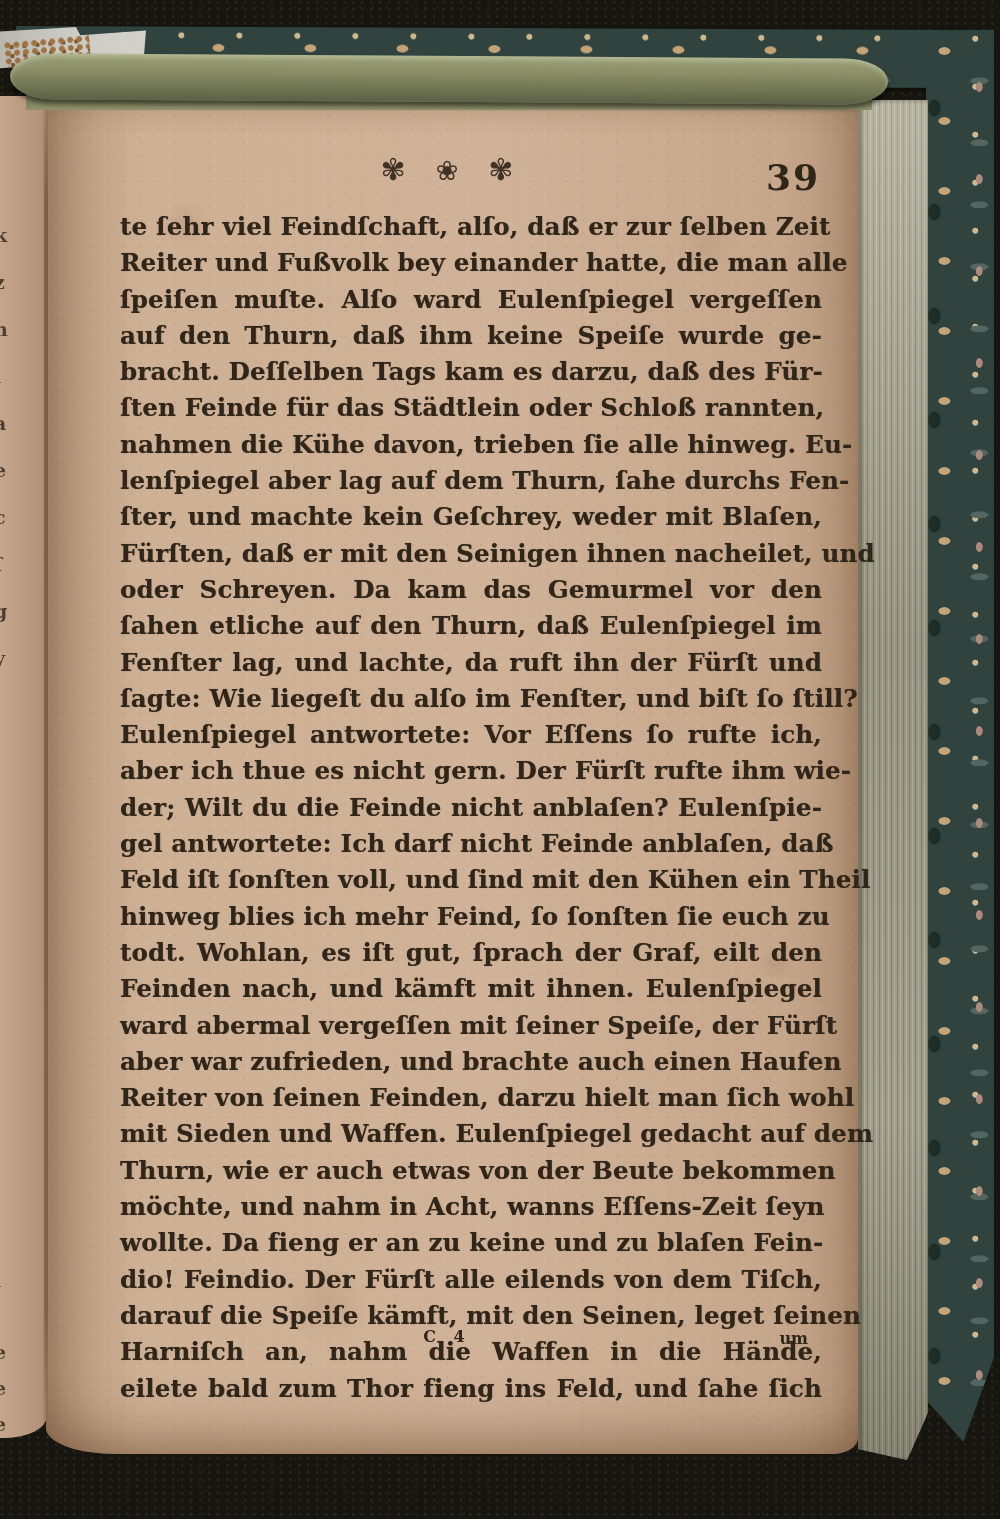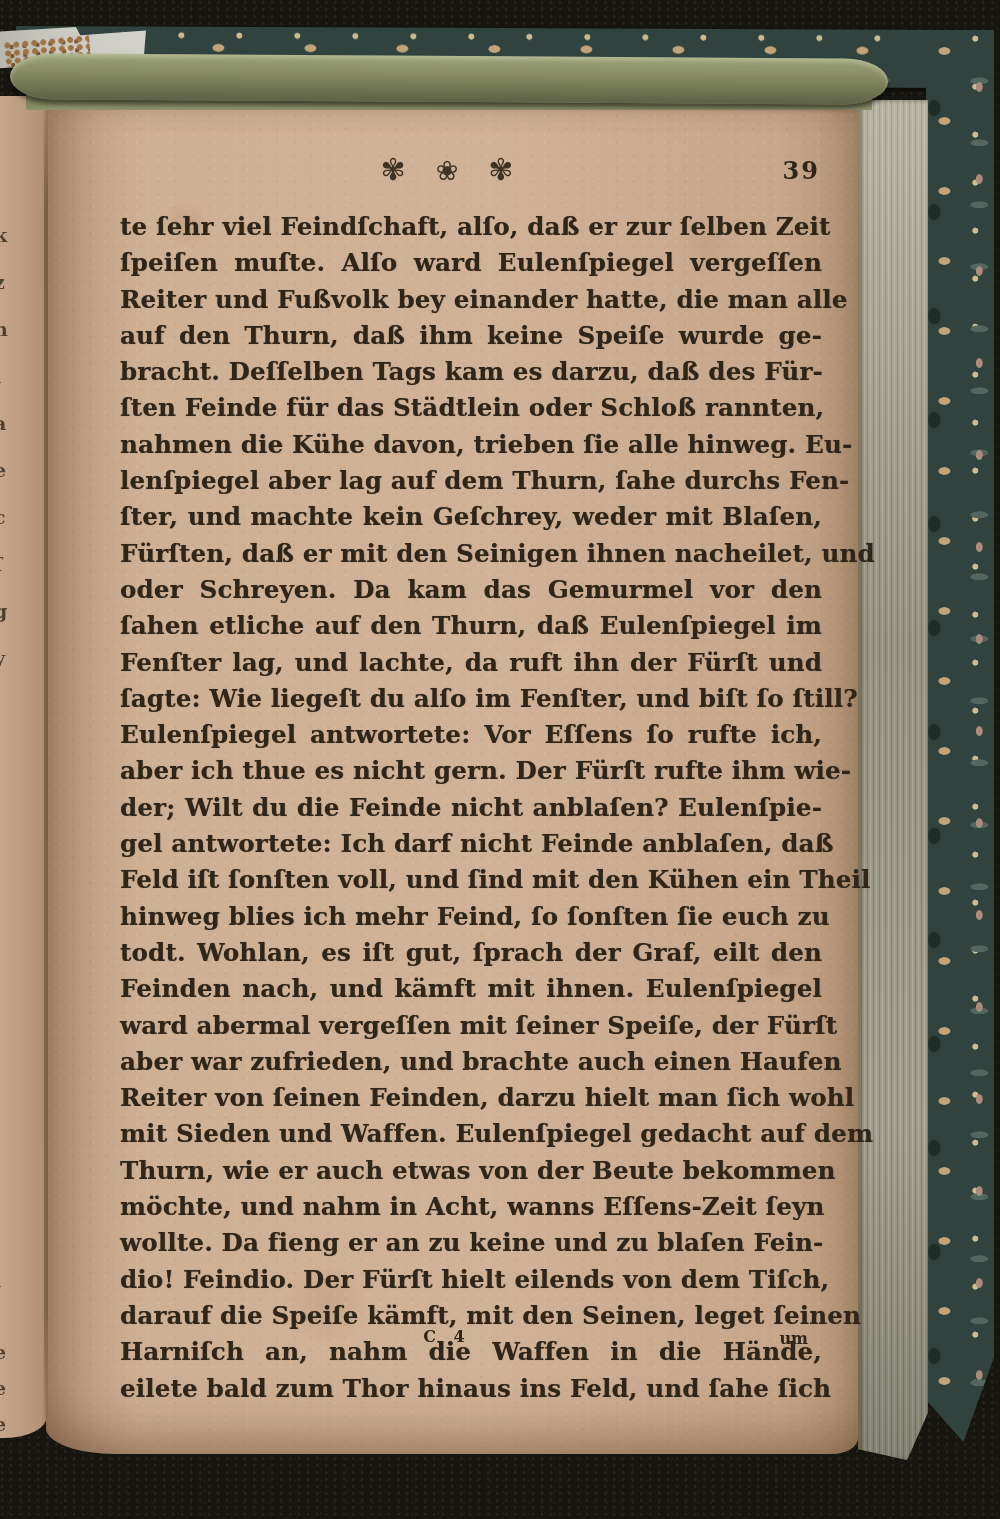--- a/index.html
+++ b/index.html
@@ -81,21 +81,21 @@
     white-space:pre-line;line-height:47px;left:-6px;width:26px;text-align:left;}
   .frag.bottom{line-height:36px;}
   
   .content{left:72px;top:140px;width:750px;height:1320px;color:var(--ink,#2f2619);}
   .header-row{position:absolute;left:0;top:12px;width:100%;height:56px;}
   .ornaments{position:absolute;left:0;right:0;top:0;text-align:center;
     font-family:"DejaVu Sans","Liberation Sans",sans-serif;font-size:30px;
     color:var(--ink,#2f2619);opacity:.9;letter-spacing:0;}
   .ornaments span{margin:0 15px;}
   .ornaments .mid{font-size:27px;}
-  .page-number{position:absolute;right:2px;top:4px;font-size:24px;font-weight:700;
+  .page-number{position:absolute;right:2px;top:4px;font-size:36px;font-weight:700;
     letter-spacing:2px;}
   .text-block{position:absolute;left:0;top:72px;width:750px;}
   .ln{height:36.3px;font-size:24.5px;font-weight:700;letter-spacing:.2px;
     text-align:justify;text-align-last:justify;white-space:nowrap;
     text-shadow:.3px .4px .7px rgba(40,30,18,.55);margin-left:48px;}
   .sig-row{position:absolute;left:0;top:1187px;width:100%;height:40px;
     font-size:16px;font-weight:700;}
   .sig-mark{position:absolute;left:0;right:0;text-align:center;letter-spacing:6px;}
   .catchword{position:absolute;right:14px;top:2px;}
 </style>
@@ -135,22 +135,22 @@
   <div class="abs content">
     <div class="header-row">
       <div class="ornaments">
         <span>✾</span><span class="mid">❀</span><span>✾</span>
       </div>
       <div class="page-number">39</div>
     </div>
 
     <div class="text-block">
       <div class="ln">te ſehr viel Feindſchaft, alſo, daß er zur ſelben Zeit</div>
+      <div class="ln">Reiter und Fußvolk bey einander hatte, die man alle</div>
       <div class="ln">ſpeiſen muſte.  Alſo ward Eulenſpiegel vergeſſen</div>
-      <div class="ln">Reiter und Fußvolk bey einander hatte, die man alle</div>
       <div class="ln">auf den Thurn, daß ihm keine Speiſe wurde ge-</div>
       <div class="ln">bracht. Deſſelben Tags kam es darzu, daß des Für-</div>
       <div class="ln">ſten Feinde für das Städtlein oder Schloß rannten,</div>
       <div class="ln">nahmen die Kühe davon, trieben ſie alle hinweg. Eu-</div>
       <div class="ln">lenſpiegel aber lag auf dem Thurn, ſahe durchs Fen-</div>
       <div class="ln">ſter, und machte kein Geſchrey, weder mit Blaſen,</div>
       <div class="ln">Fürſten, daß er mit den Seinigen ihnen nacheilet, und</div>
       <div class="ln">oder Schreyen.  Da kam das Gemurmel vor den</div>
       <div class="ln">ſahen etliche auf den Thurn, daß Eulenſpiegel im</div>
       <div class="ln">Fenſter lag, und lachte, da ruft ihn der Fürſt und</div>
@@ -163,24 +163,24 @@
       <div class="ln">hinweg  blies ich mehr Feind, ſo ſonſten ſie euch zu</div>
       <div class="ln">todt.  Wohlan, es iſt gut, ſprach der Graf, eilt den</div>
       <div class="ln">Feinden nach, und kämft mit ihnen.  Eulenſpiegel</div>
       <div class="ln">ward abermal vergeſſen mit ſeiner Speiſe, der Fürſt</div>
       <div class="ln">aber war zufrieden, und brachte auch einen Haufen</div>
       <div class="ln">Reiter von ſeinen Feinden, darzu hielt man ſich wohl</div>
       <div class="ln">mit Sieden und Waffen. Eulenſpiegel gedacht auf dem</div>
       <div class="ln">Thurn, wie er auch etwas von der Beute bekommen</div>
       <div class="ln">möchte, und nahm in Acht, wanns Eſſens-Zeit ſeyn</div>
       <div class="ln">wollte.  Da fieng er an zu keine und zu blaſen Fein-</div>
-      <div class="ln">dio!  Feindio.  Der Fürſt hielt eilends von dem Tiſch,</div>
+      <div class="ln">dio!  Feindio.  Der Fürſt alle eilends von dem Tiſch,</div>
       <div class="ln">darauf die Speiſe kämft, mit den Seinen, leget ſeinen</div>
       <div class="ln">Harniſch an, nahm die Waffen in die Hände,</div>
-      <div class="ln">eilete bald zum Thor hinaus ins Feld, und ſahe ſich</div>
+      <div class="ln">eilete bald zum Thor fieng ins Feld, und ſahe ſich</div>
     </div>
 
     <div class="sig-row">
       <div class="sig-mark">C 4</div>
       <div class="catchword">um</div>
     </div>
   </div>
 </div>
 
 </body></html>

